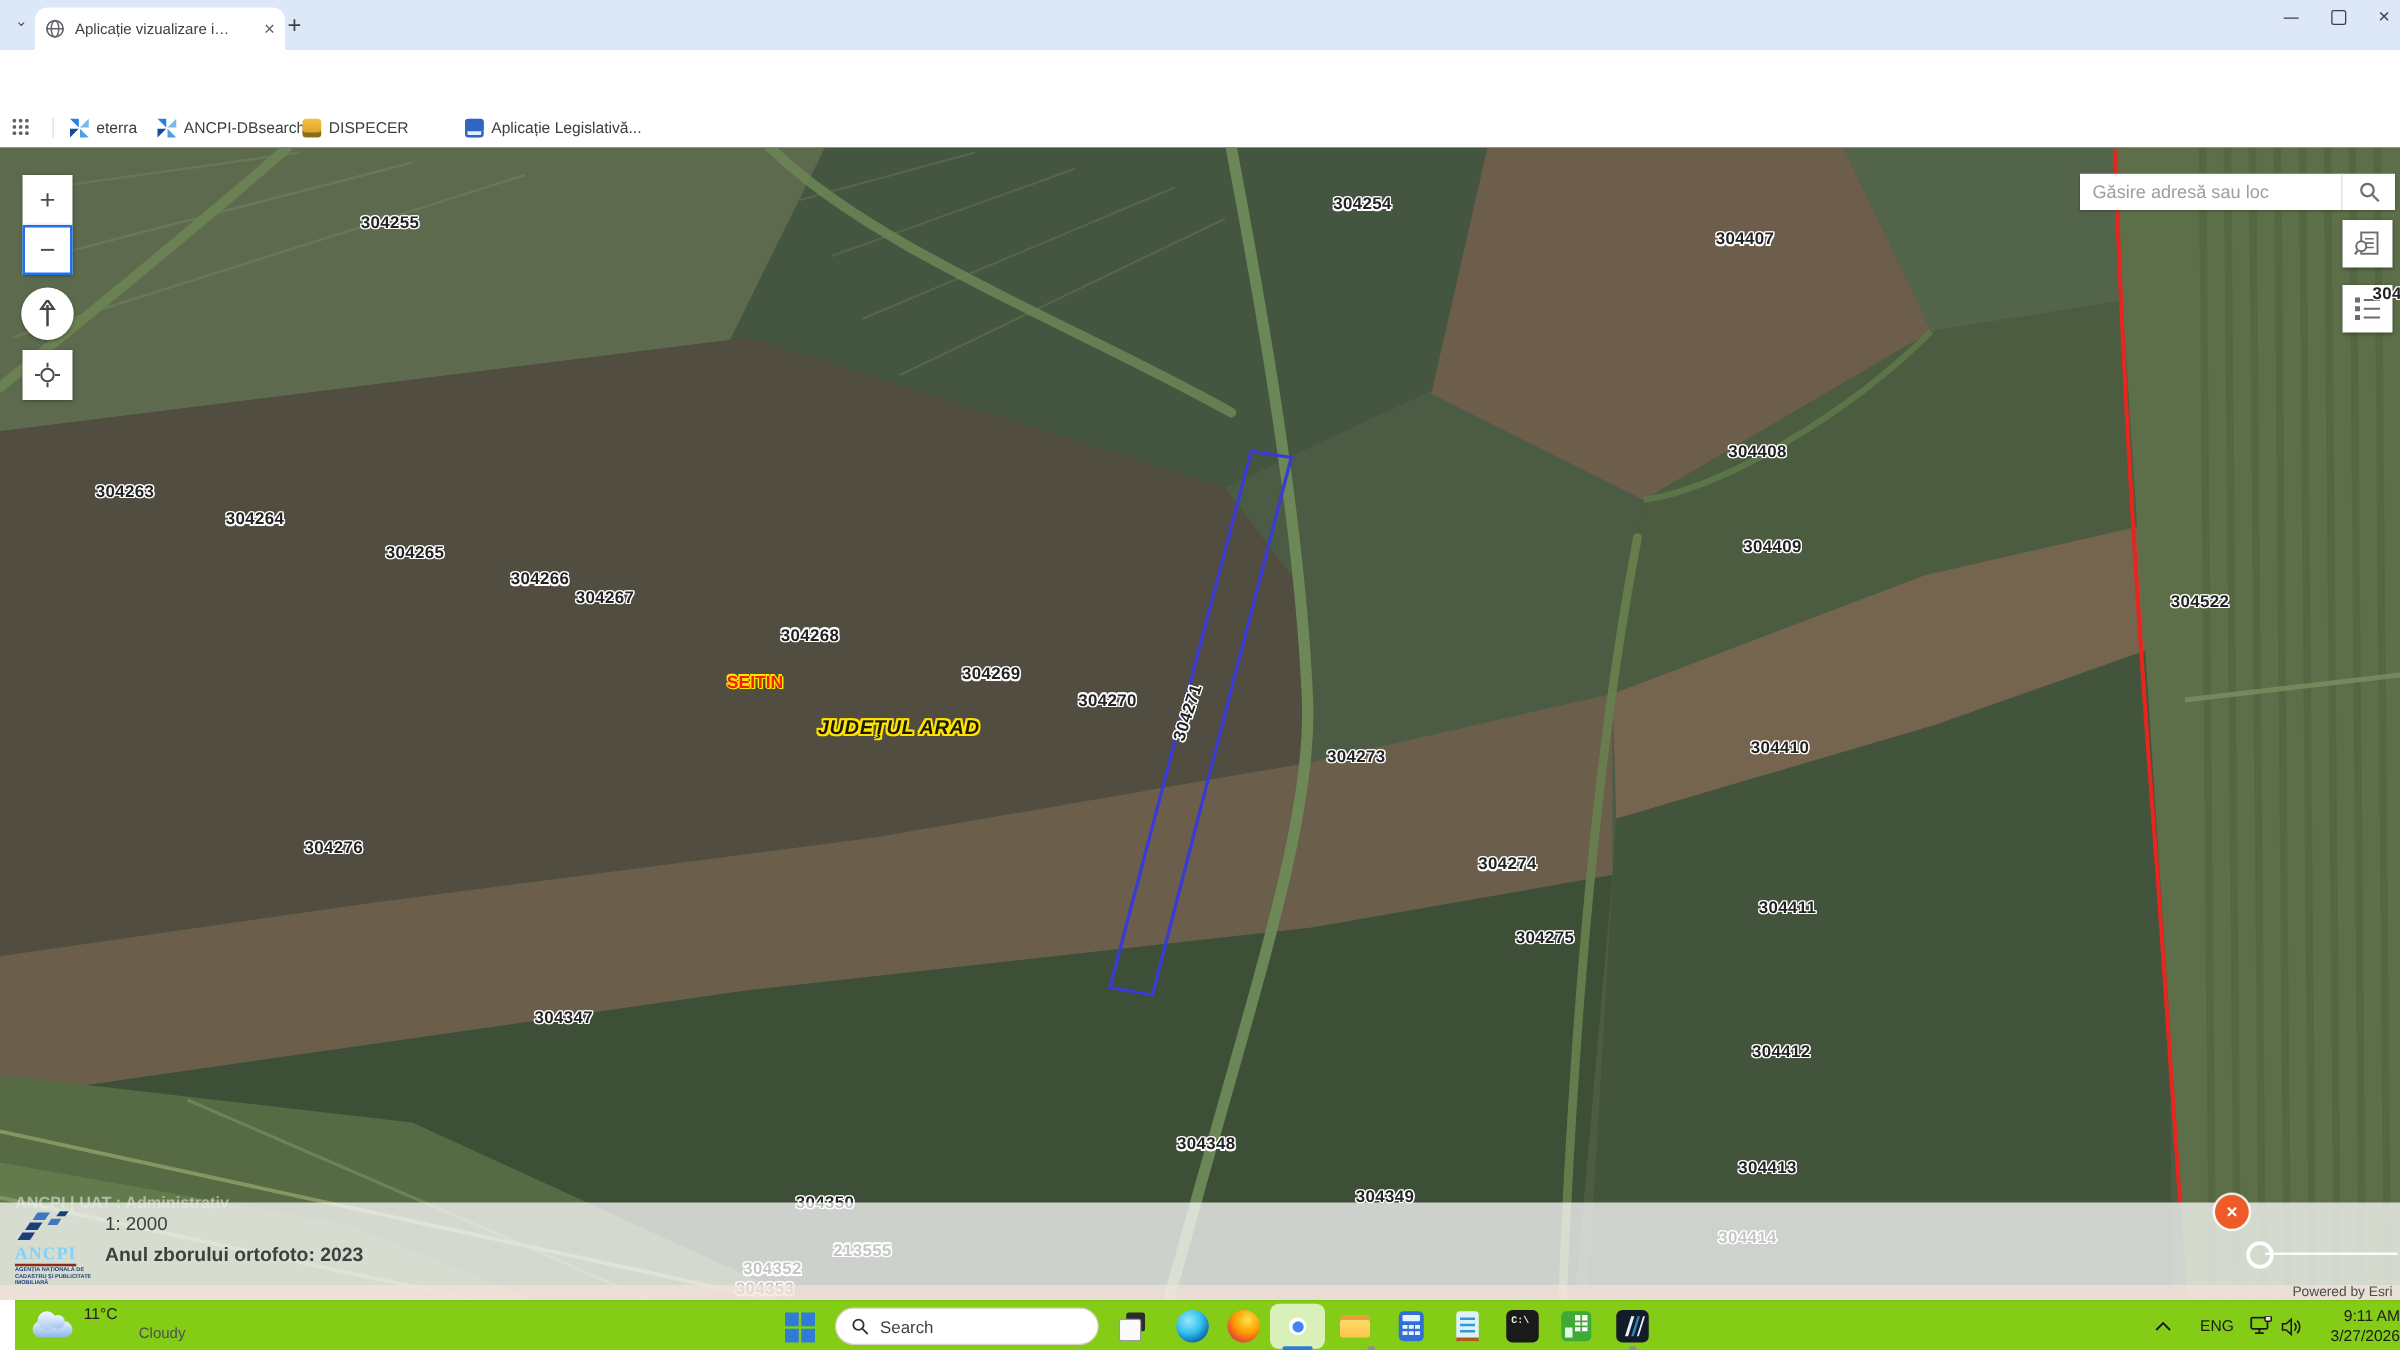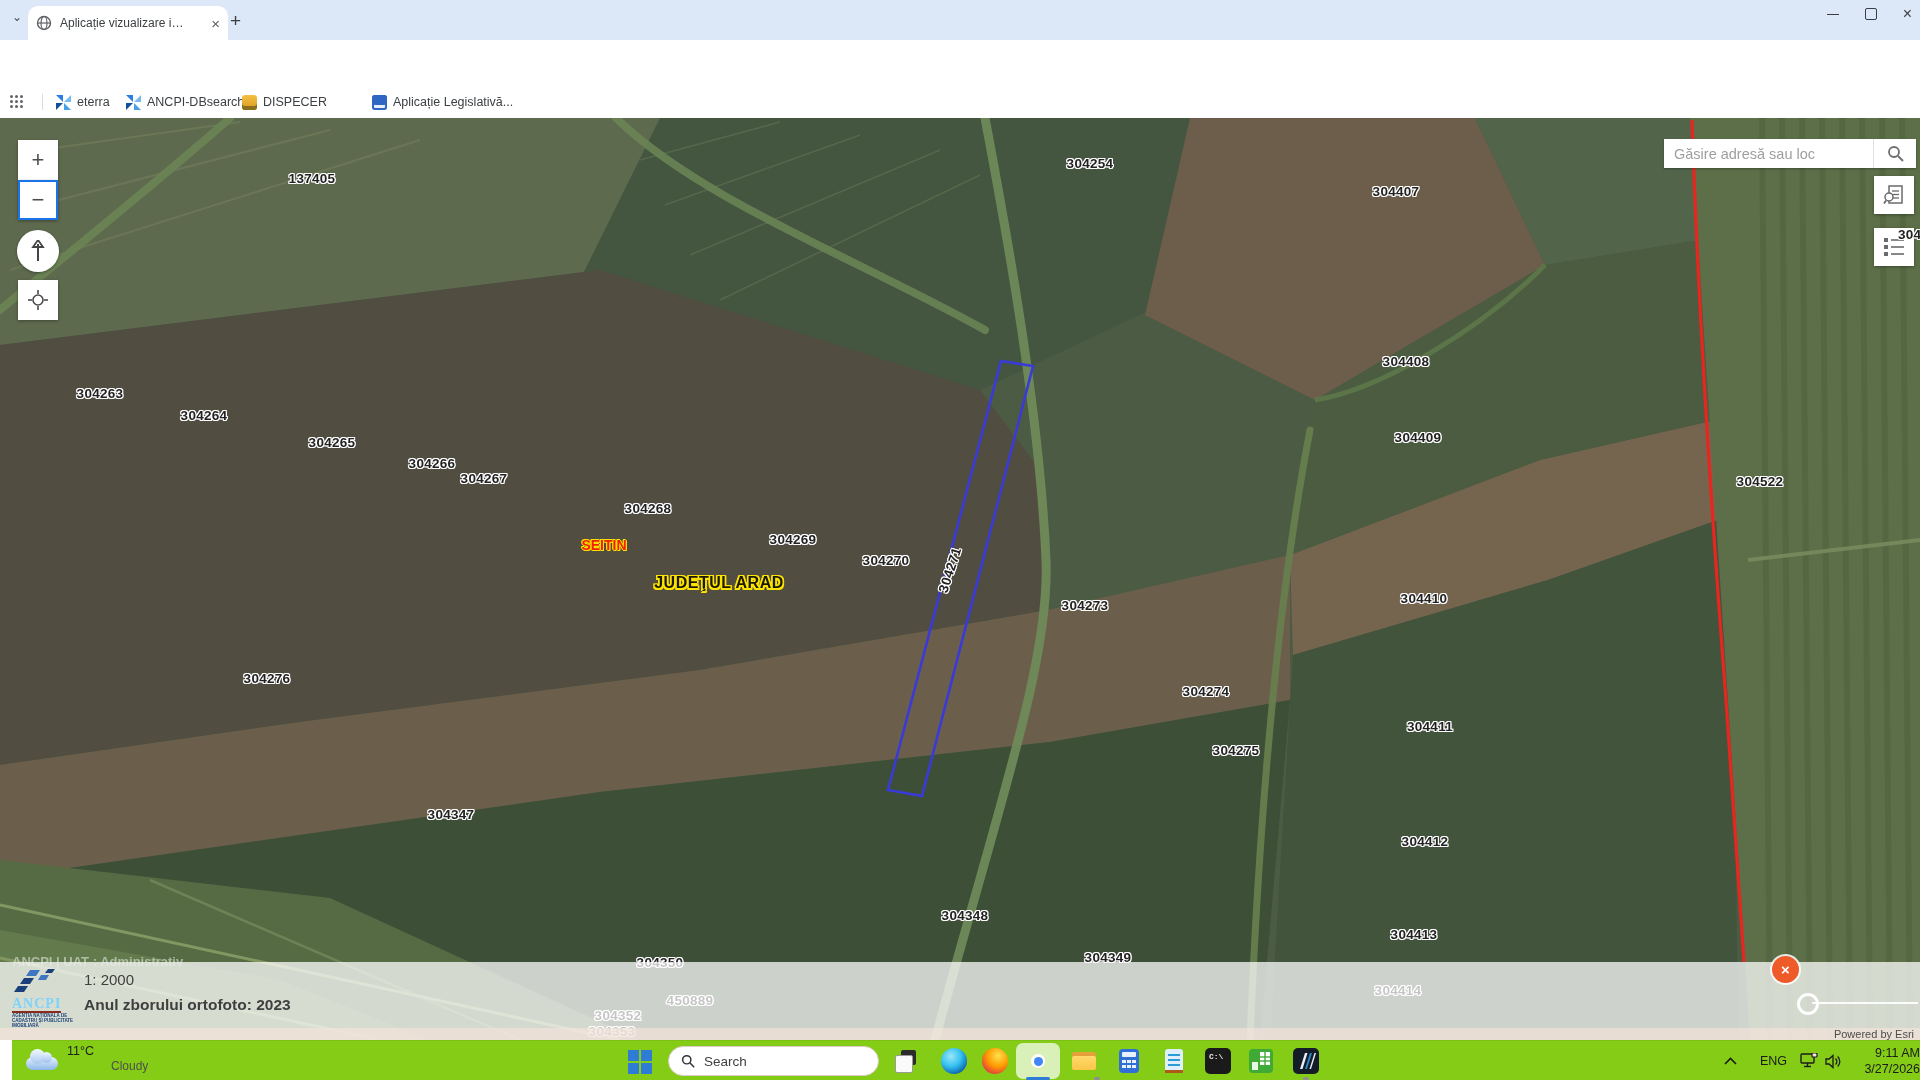--- a/index.html
+++ b/index.html
@@ -259,21 +259,21 @@
     <path d="M230,0 C160,62 60,142 0,192" fill="none" stroke="#6a8454" stroke-width="8" stroke-linecap="round" opacity="0.9"></path>
     <path d="M1310,312 C1285,442 1262,632 1250,922" fill="none" stroke="#68814f" stroke-width="7" stroke-linecap="round" opacity="0.9"></path>
     <path d="M1545,147 C1480,212 1380,272 1315,282" fill="none" stroke="#5f7a4a" stroke-width="5" opacity="0.8"></path>
 
     <path d="M1692,2 C1698,182 1712,402 1726,582 L1744,844" fill="none" stroke="#e8251f" stroke-width="3.2"></path>
 
     <polygon points="1001,243 1033,248 922,678 888,672" fill="none" stroke="#3a3ad9" stroke-width="2.6"></polygon>
   </svg>
 
   <div>
-      <div class="parcel" style="left: 312px; top: 60px;">137405</div>
+      <div class="parcel" style="left: 312px; top: 60px;">304255</div>
       <div class="parcel" style="left: 1090px; top: 45px;">304254</div>
       <div class="parcel" style="left: 1396px; top: 73px;">304407</div>
       <div class="parcel" style="left: 1406px; top: 200px; margin-top: 43px;">304408</div>
       <div class="parcel" style="left: 1418px; top: 319px;">304409</div>
       <div class="parcel" style="left: 1760px; top: 363px;">304522</div>
       <div class="parcel" style="left: 1424px; top: 480px;">304410</div>
       <div class="parcel" style="left: 100px; top: 275px;">304263</div>
       <div class="parcel" style="left: 204px; top: 297px;">304264</div>
       <div class="parcel" style="left: 332px; top: 324px;">304265</div>
       <div class="parcel" style="left: 432px; top: 345px;">304266</div>
@@ -283,31 +283,31 @@
       <div class="parcel" style="left: 886px; top: 442px;">304270</div>
       <div class="parcel" style="left: 950px; top: 452px; transform: translate(-50%, -50%) rotate(-72deg);">304271</div>
       <div class="parcel" style="left: 1085px; top: 487px;">304273</div>
       <div class="parcel" style="left: 1206px; top: 573px;">304274</div>
       <div class="parcel" style="left: 1236px; top: 632px;">304275</div>
       <div class="parcel" style="left: 267px; top: 560px;">304276</div>
       <div class="parcel" style="left: 451px; top: 696px;">304347</div>
       <div class="parcel" style="left: 965px; top: 797px;">304348</div>
       <div class="parcel" style="left: 1108px; top: 839px;">304349</div>
       <div class="parcel" style="left: 660px; top: 844px;">304350</div>
-      <div class="parcel" style="left: 690px; top: 882px;">450889</div>
+      <div class="parcel" style="left: 690px; top: 882px;">213555</div>
       <div class="parcel" style="left: 618px; top: 897px;">304352</div>
       <div class="parcel" style="left: 612px; top: 913px;">304353</div>
       <div class="parcel" style="left: 1430px; top: 608px;">304411</div>
       <div class="parcel" style="left: 1425px; top: 723px;">304412</div>
       <div class="parcel" style="left: 1414px; top: 816px;">304413</div>
       <div class="parcel" style="left: 1398px; top: 872px;">304414</div>
     </div>
 
   <div id="seitin" class="place-label" style="left:604px;top:427px;">SEITIN</div>
-  <div id="judet" class="place-label" style="left:719px;top:465px;">JUDEŢUL ARAD</div>
+  <div id="judet" class="place-label" style="left:719px;top:465px;font-style:italic;">JUDEŢUL ARAD</div>
 
   <div class="mapbtn" style="left:18px;top:22px;">+</div>
   <div class="mapbtn" id="zoomout-btn" style="left:18px;top:62px;">−</div>
   <div class="mapbtn" id="compass-btn" style="left:17px;top:112px;">
     <svg width="20" height="22" viewBox="0 0 20 22">
       <line x1="10" y1="21" x2="10" y2="4" stroke="#444" stroke-width="2"></line>
       <path d="M10 0l5 7h-10z" fill="none" stroke="#444" stroke-width="1.8"></path>
     </svg>
   </div>
   <div class="mapbtn" style="left:18px;top:162px;">

